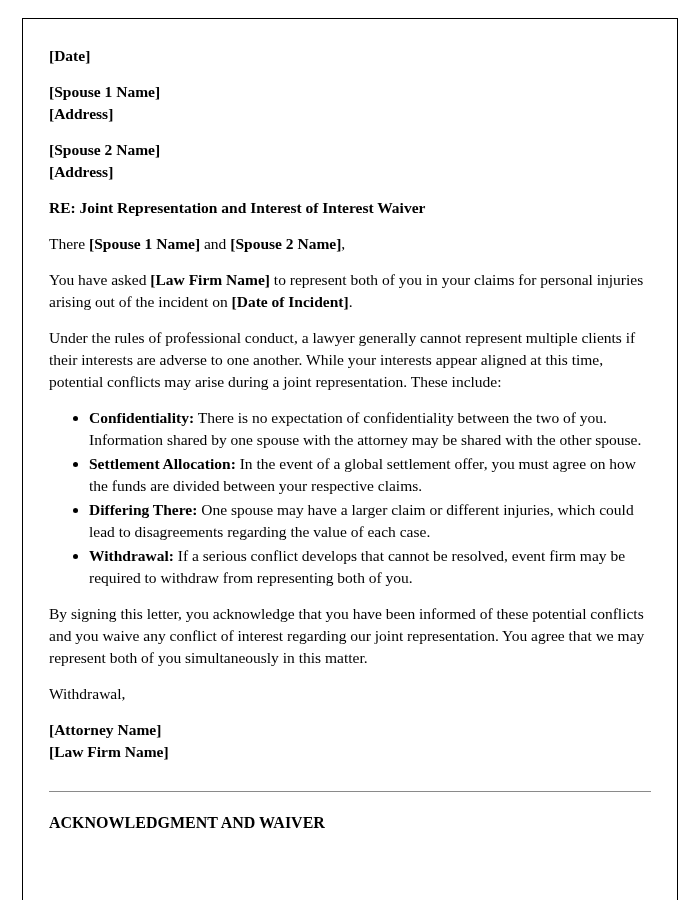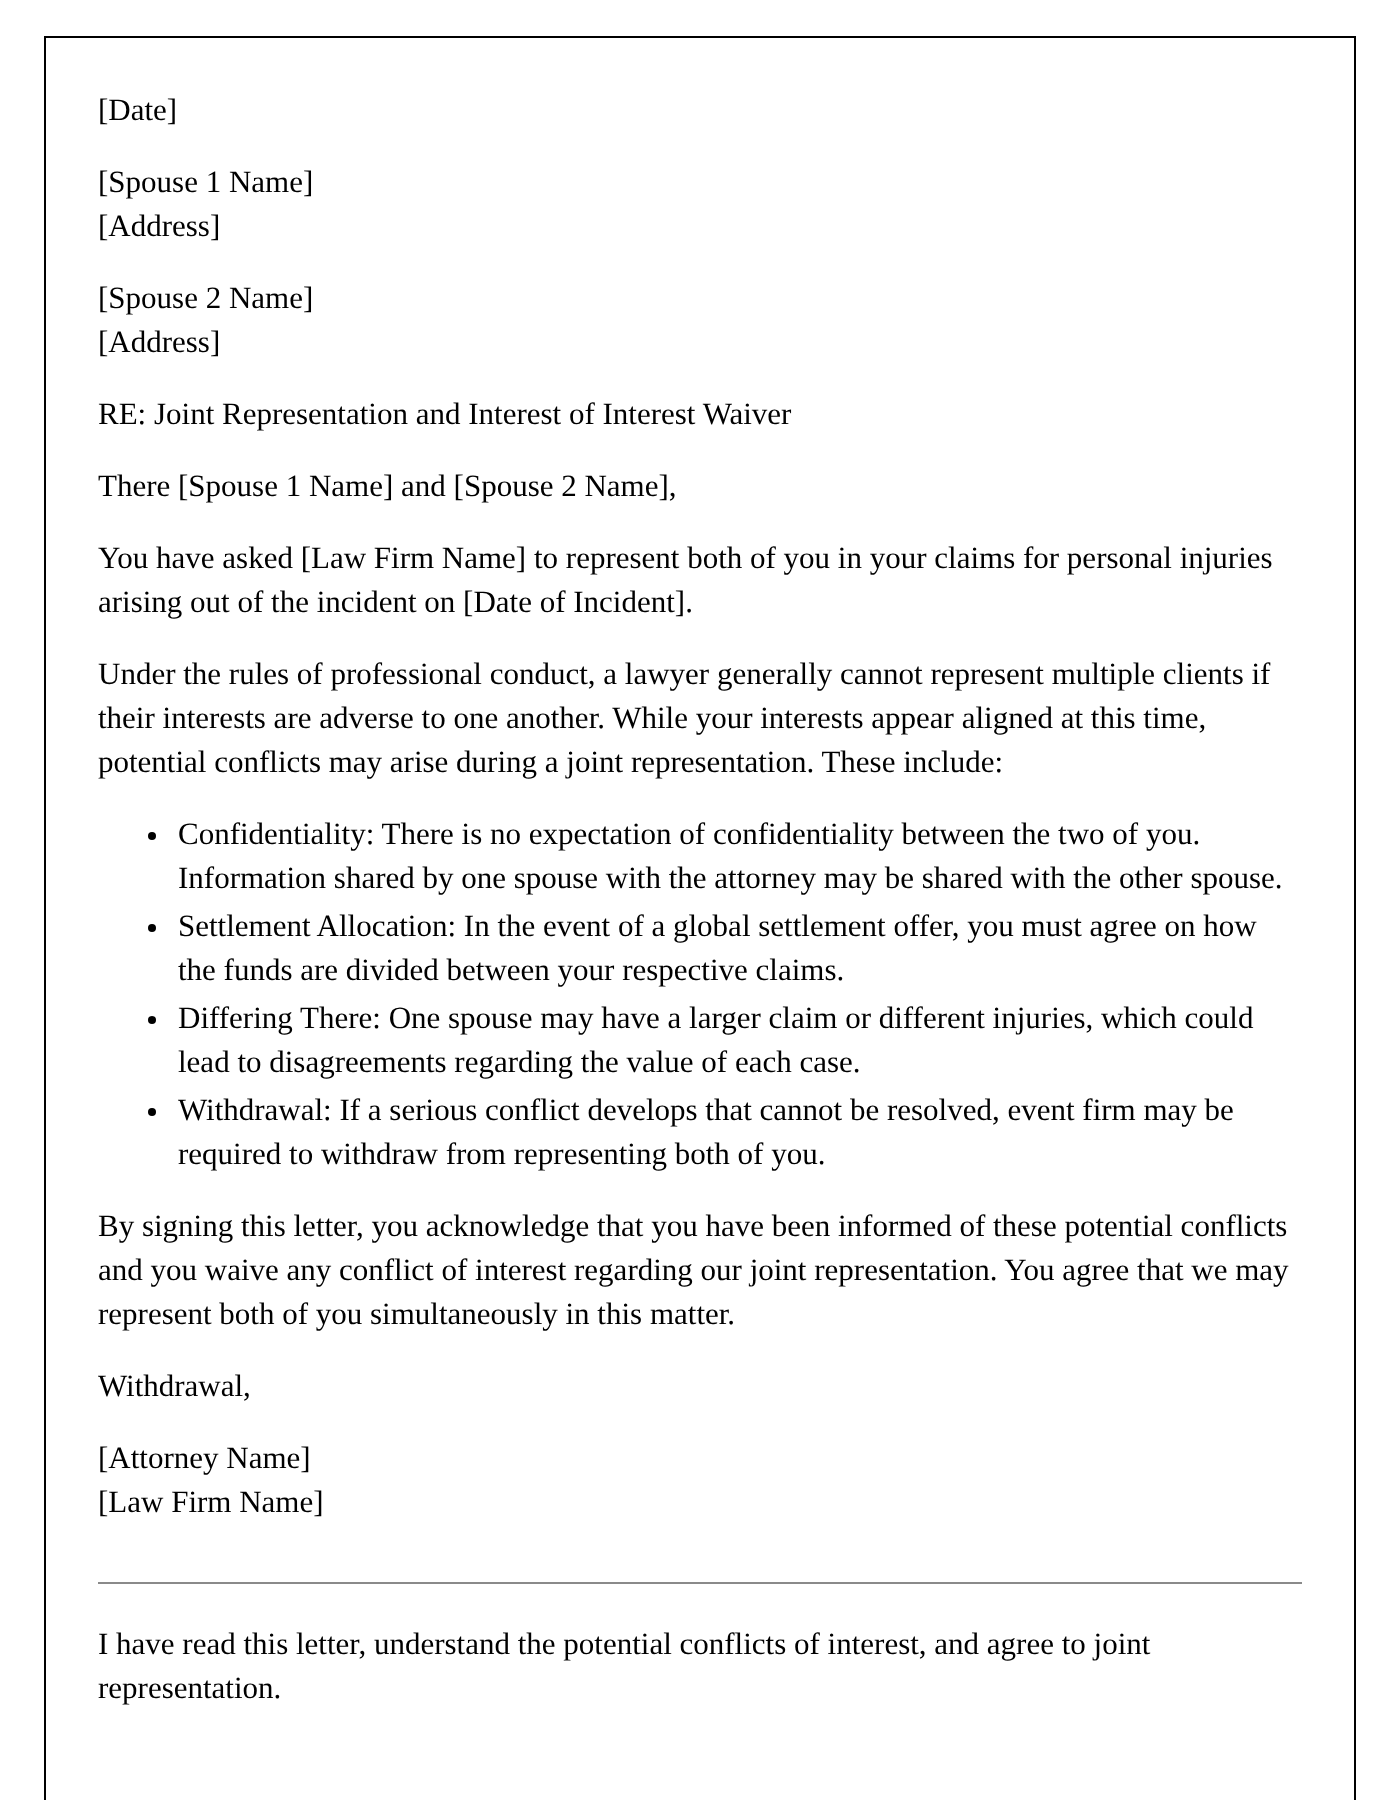--- a/index.html
+++ b/index.html
@@ -44,21 +44,21 @@
   }
   ul.bullets li {
     margin: 0 0 2px 0;
   }
   .divider {
     border: none;
     border-top: 1px solid #8a8a8a;
     margin: 28px 0 20px 0;
     height: 0;
   }
-  strong { font-weight: normal; }
+  strong { font-weight: bold; }
 </style>
 </head>
 <body>
 
 <div class="page">
   <div class="letter-body">
       <p class="para"><strong>[Date]</strong></p>
       <p class="para"><strong>[Spouse 1 Name]</strong><br><strong>[Address]</strong></p>
       <p class="para"><strong>[Spouse 2 Name]</strong><br><strong>[Address]</strong></p>
       <p class="para"><strong>RE: Joint Representation and Interest of Interest Waiver</strong></p>
@@ -68,15 +68,15 @@
       <ul class="bullets">
         <li><strong>Confidentiality:</strong><span> There is no expectation of confidentiality between the two of you. Information shared by one spouse with the attorney may be shared with the other spouse.</span></li>
         <li><strong>Settlement Allocation:</strong><span> In the event of a global settlement offer, you must agree on how the funds are divided between your respective claims.</span></li>
         <li><strong>Differing There:</strong><span> One spouse may have a larger claim or different injuries, which could lead to disagreements regarding the value of each case.</span></li>
         <li><strong>Withdrawal:</strong><span> If a serious conflict develops that cannot be resolved, event firm may be required to withdraw from representing both of you.</span></li>
       </ul>
       <p class="para"><span>By signing this letter, you acknowledge that you have been informed of these potential conflicts and you waive any conflict of interest regarding our joint representation. You agree that we may represent both of you simultaneously in this matter.</span></p>
       <p class="para"><span>Withdrawal,</span></p>
       <p class="para"><strong>[Attorney Name]</strong><br><strong>[Law Firm Name]</strong></p>
       <div class="divider"></div>
-      <p class="para"><span>I have read this letter, understand the potential conflicts of interest, and agree to joint representation.</span></p>
+      <p class="heading"><strong>ACKNOWLEDGMENT AND WAIVER</strong></p>
     </div>
 </div>
 
 </body></html>

